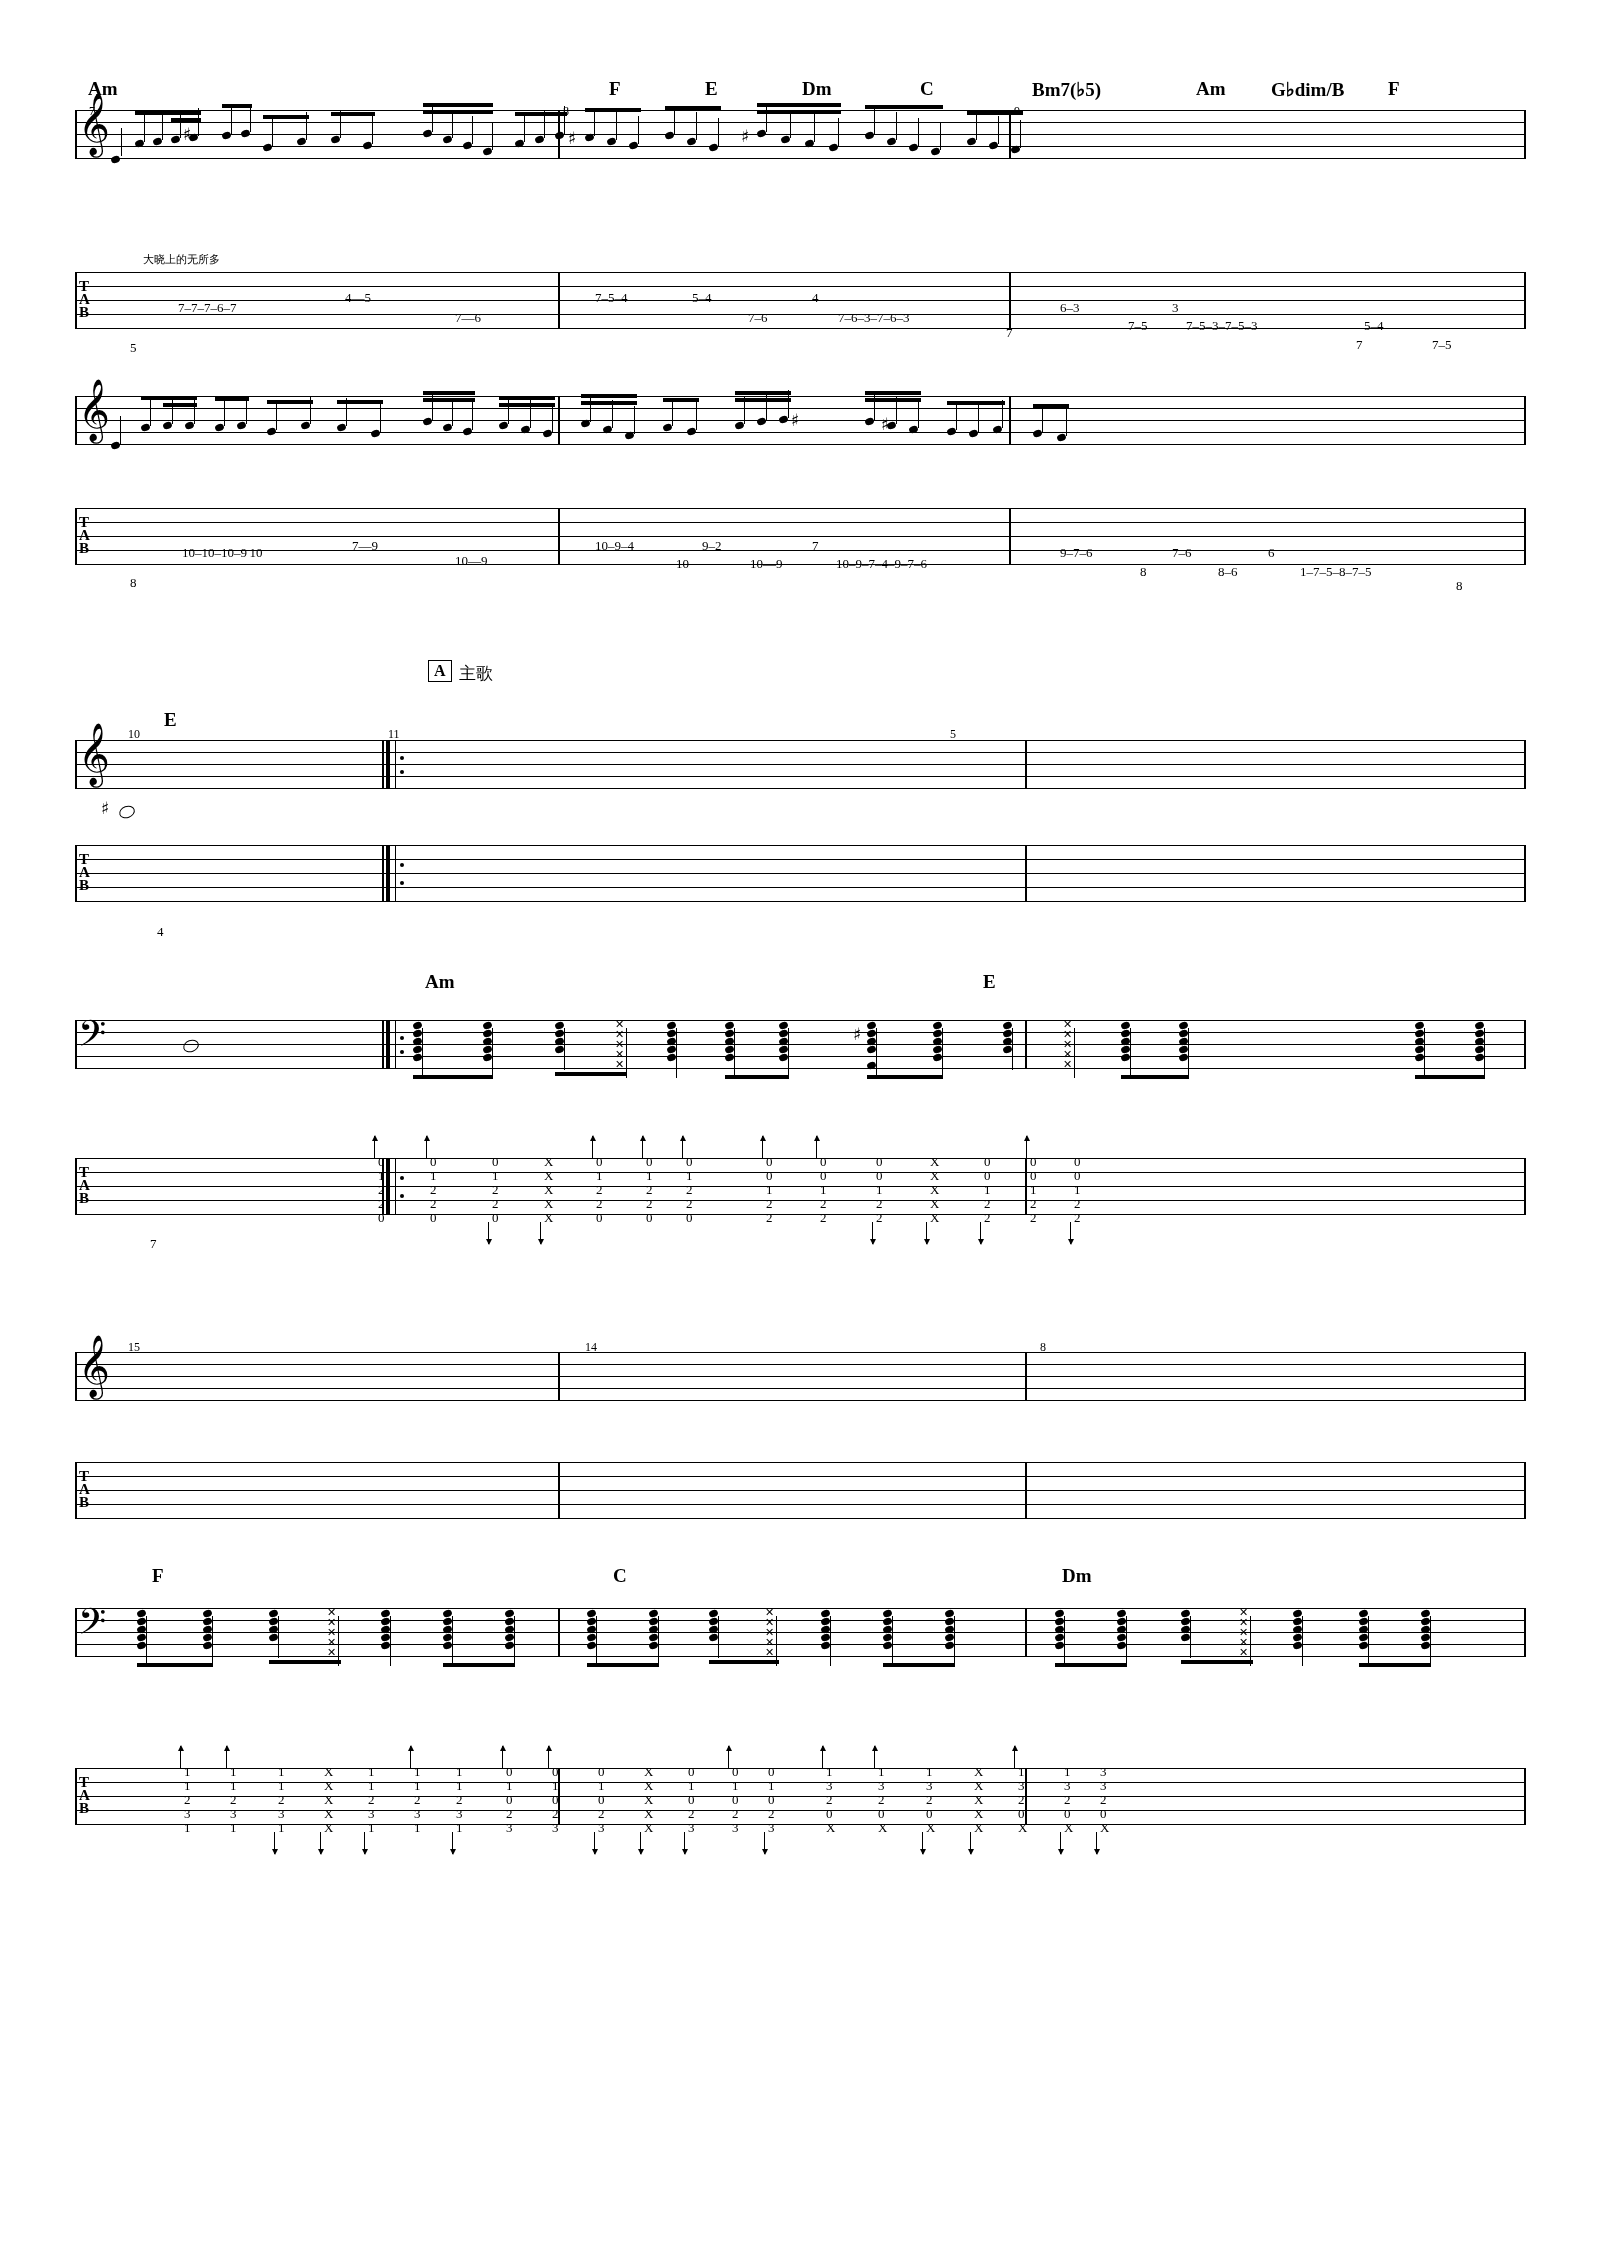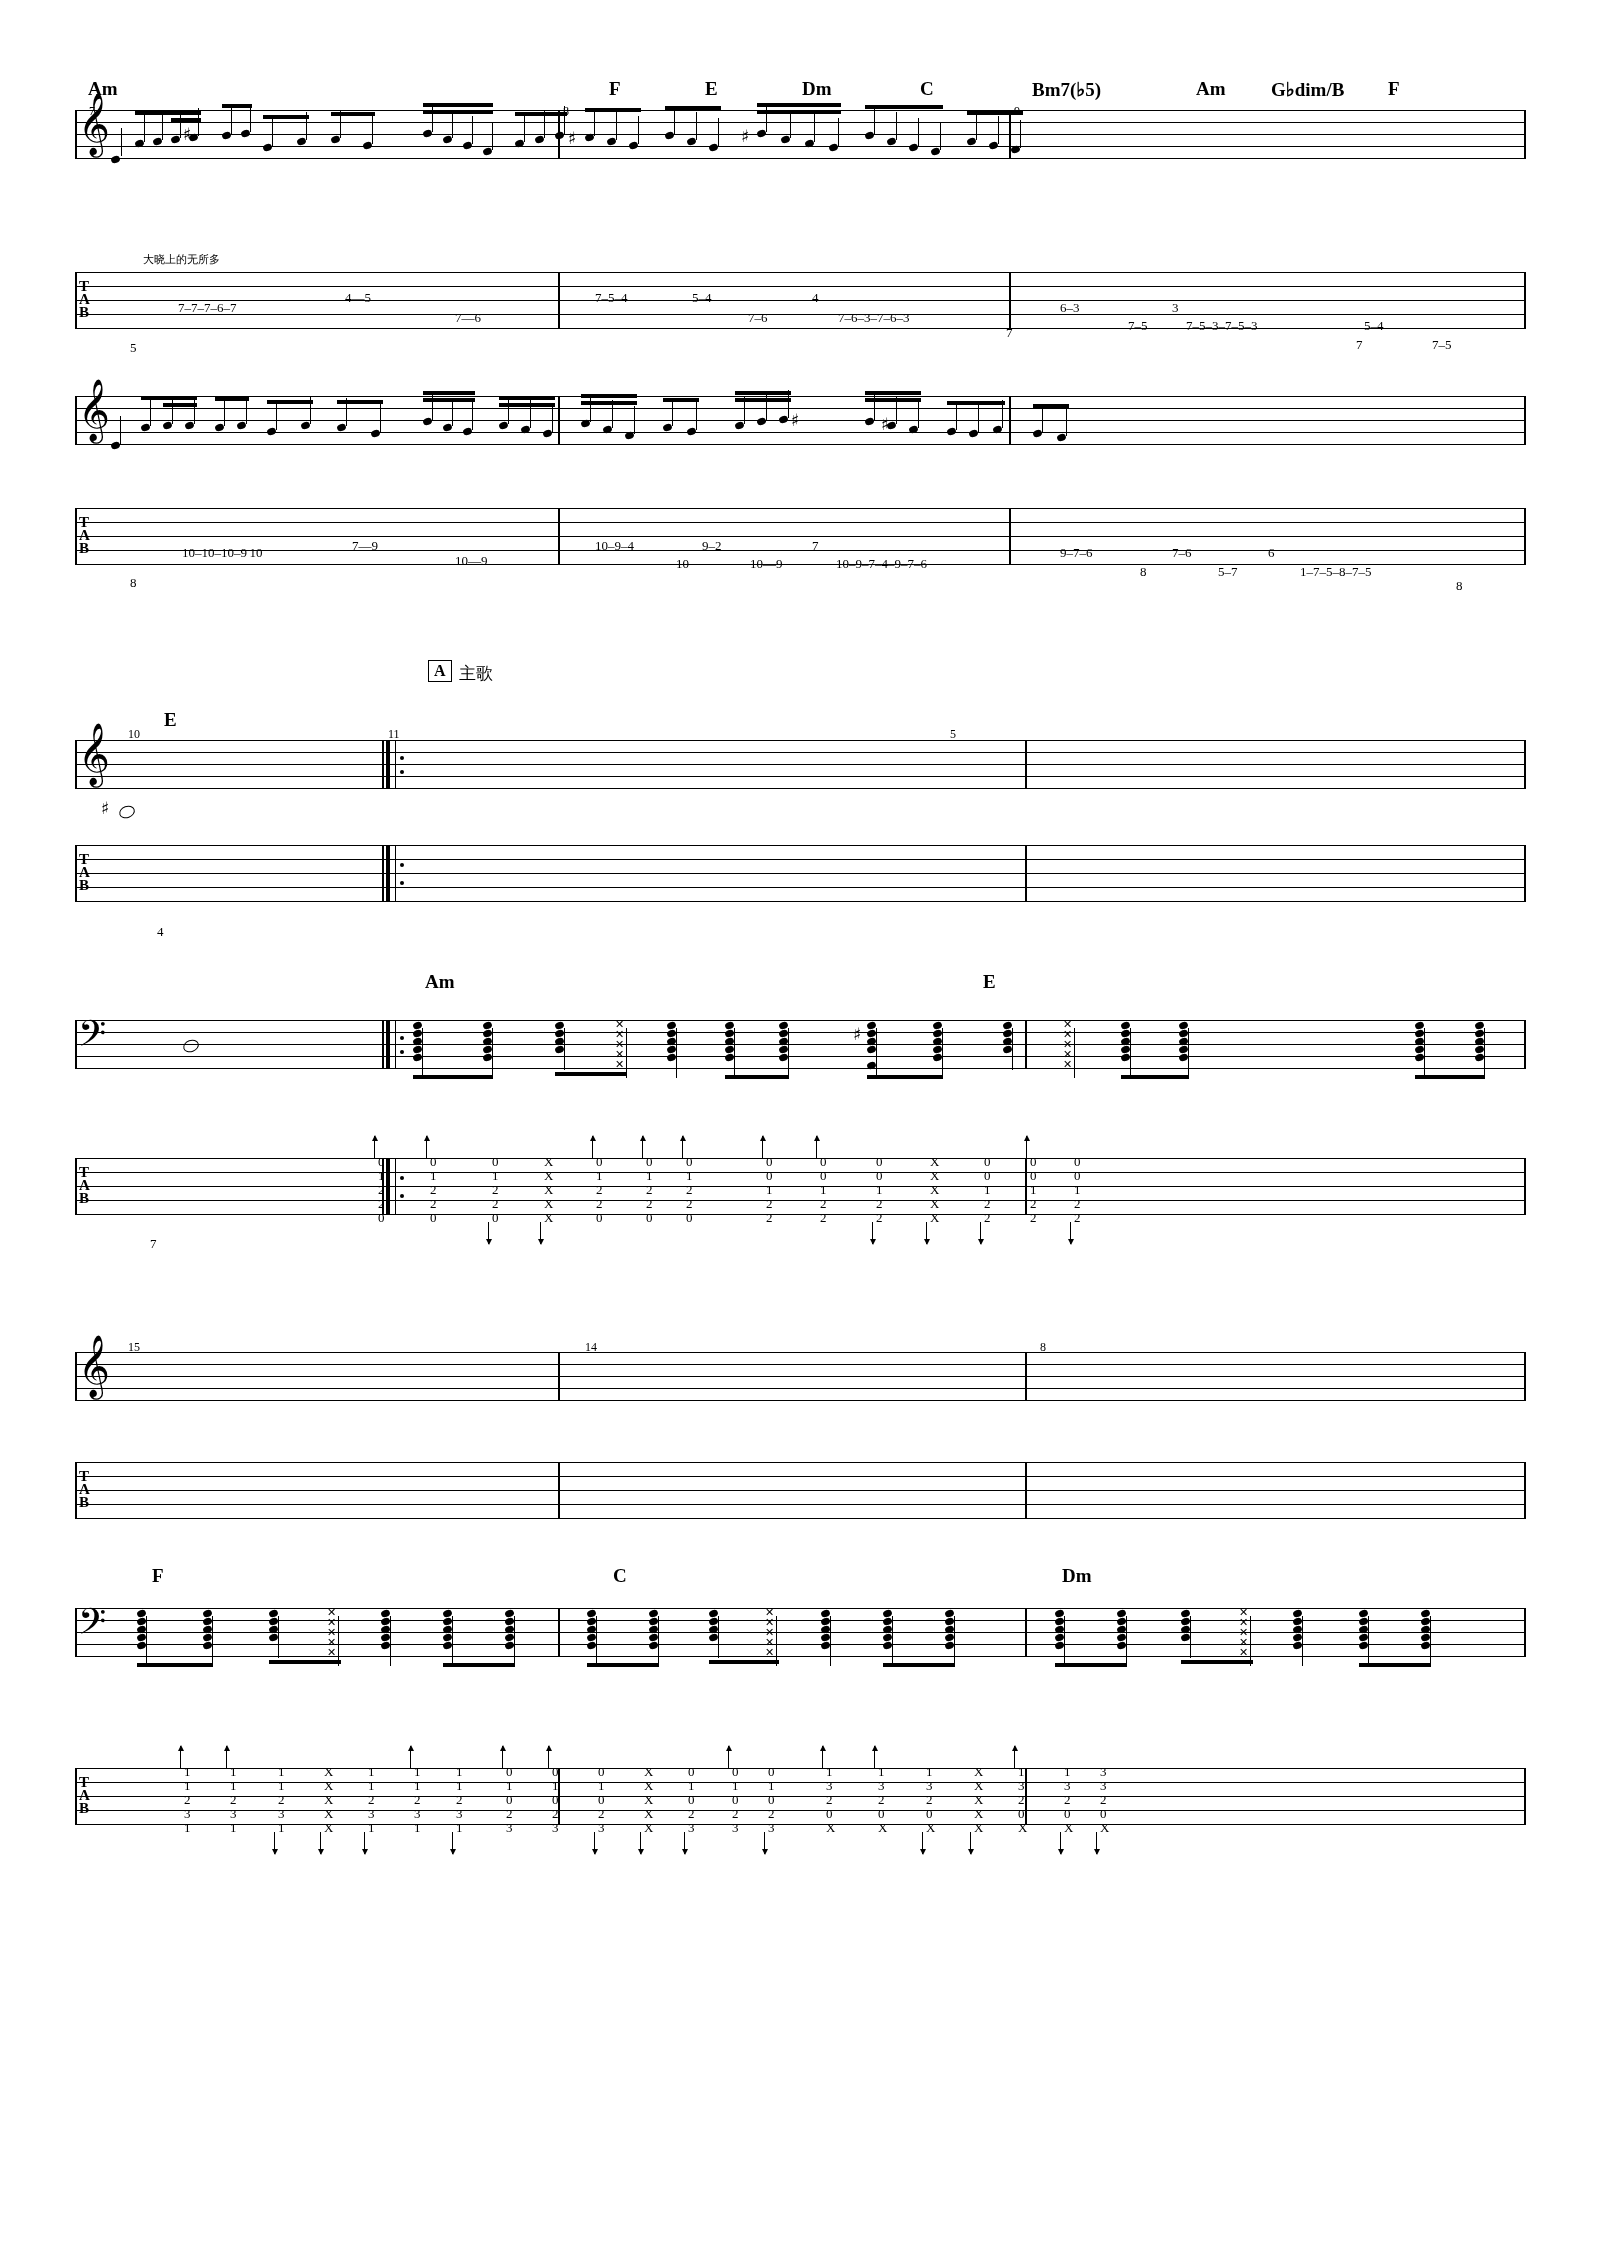--- a/index.html
+++ b/index.html
@@ -311,21 +311,21 @@
 <div class="tabnum" style="left:595px;top:538px;">10–9–4</div>
 <div class="tabnum" style="left:702px;top:538px;">9–2</div>
 <div class="tabnum" style="left:812px;top:538px;">7</div>
 <div class="tabnum" style="left:676px;top:556px;">10</div>
 <div class="tabnum" style="left:750px;top:556px;">10—9</div>
 <div class="tabnum" style="left:836px;top:556px;">10–9–7–4–9–7–6</div>
 <div class="tabnum" style="left:1060px;top:545px;">9–7–6</div>
 <div class="tabnum" style="left:1172px;top:545px;">7–6</div>
 <div class="tabnum" style="left:1268px;top:545px;">6</div>
 <div class="tabnum" style="left:1140px;top:564px;">8</div>
-<div class="tabnum" style="left:1218px;top:564px;">5–7</div>
+<div class="tabnum" style="left:1218px;top:564px;">8–6</div>
 <div class="tabnum" style="left:1300px;top:564px;">1–7–5–8–7–5</div>
 <div class="tabnum" style="left:1456px;top:578px;">8</div>
 
 <div class="sectionbox" style="left:428px;top:660px;">A</div>
 <div class="sectionlabel" style="left:459px;top:662px;">主歌</div>
 
 <div class="measnum" style="left:128px;top:727px;">10</div>
 <div class="measnum" style="left:388px;top:727px;">11</div>
 <div class="measnum" style="left:950px;top:727px;">5</div>
 

